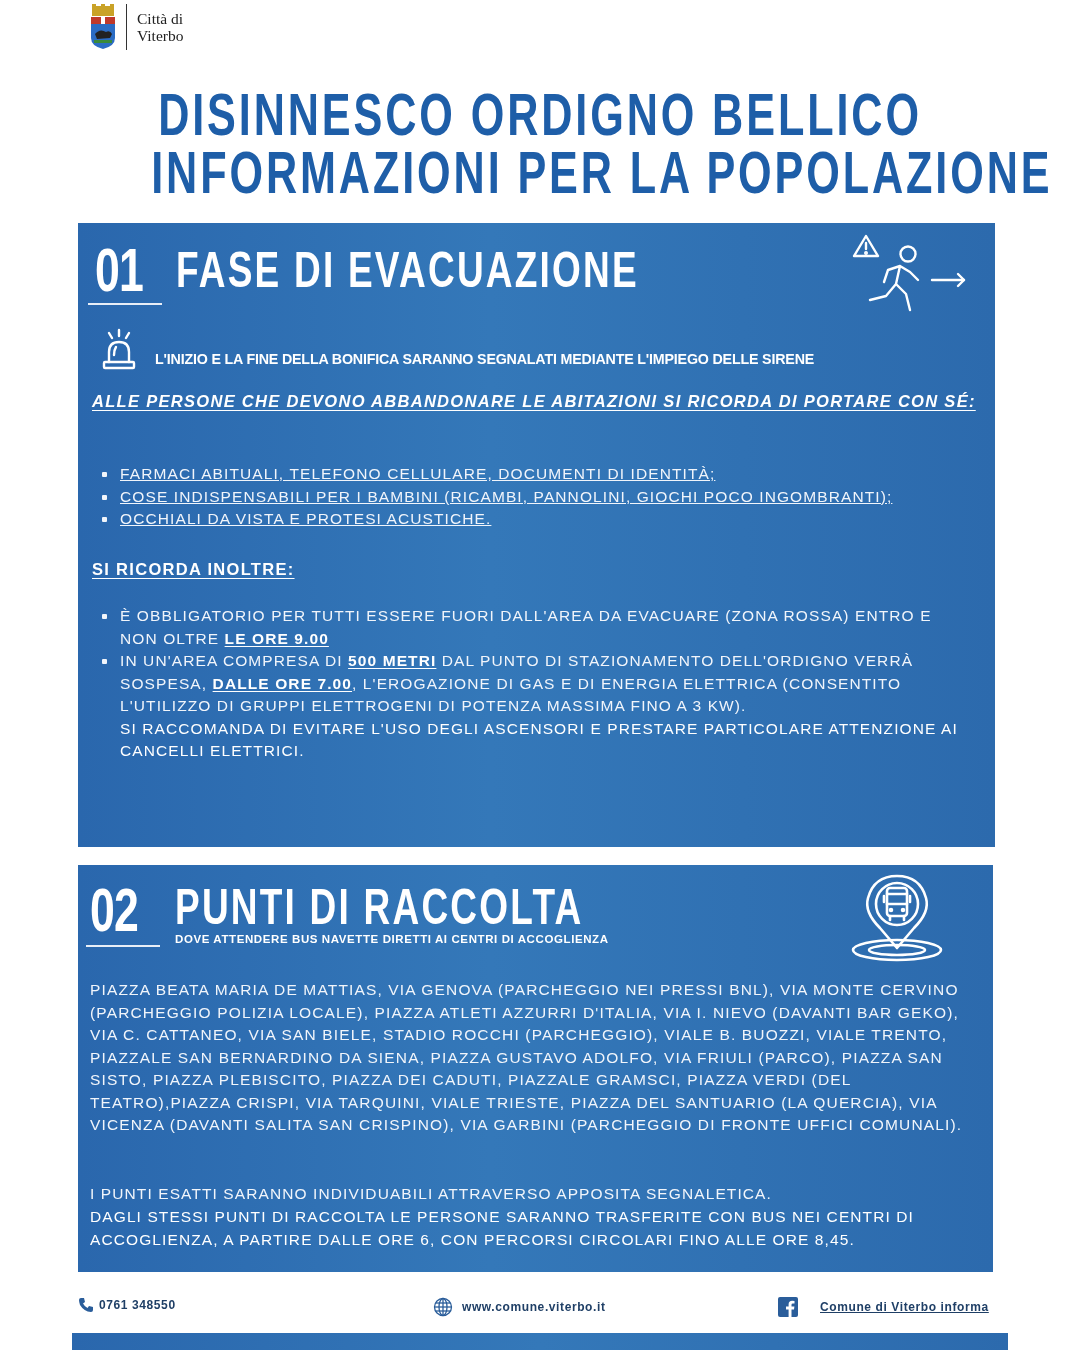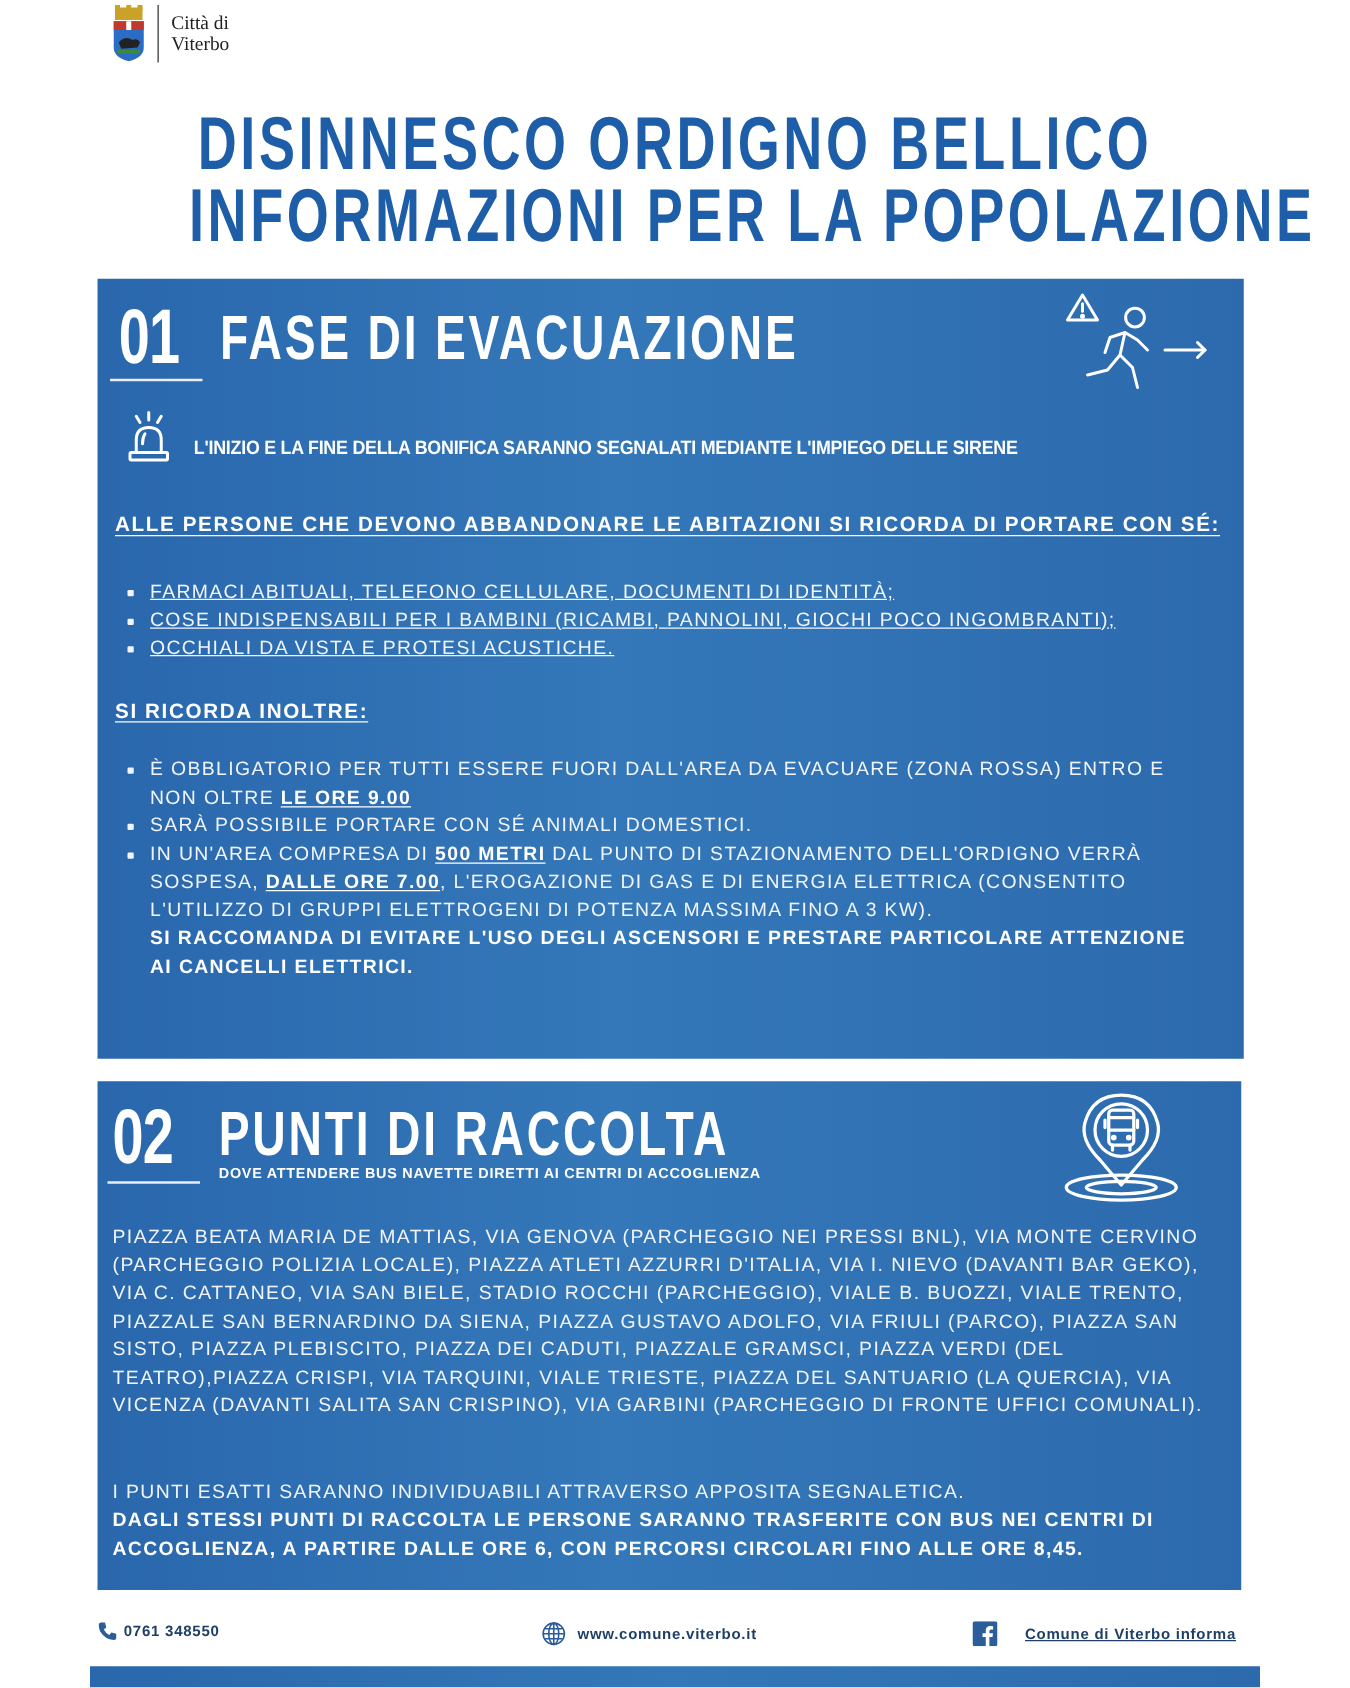--- a/index.html
+++ b/index.html
@@ -35,21 +35,21 @@
     .siren-line { position: absolute; left: 155px; top: 350px; font-weight: 700; font-size: 15.5px; color: #fff;
       white-space: nowrap; transform: scaleX(0.92); transform-origin: 0 0; letter-spacing: -0.2px; }
 
     .heading-u { position: absolute; font-weight: 700; font-size: 16.5px; line-height: 24px; color: #fff;
       text-decoration: underline; text-underline-offset: 3px; letter-spacing: 1.3px; }
 
     .body-text { position: absolute; font-size: 15.5px; line-height: 22.5px; color: #f1f5fb; letter-spacing: 1.1px; font-weight: 400; }
     .bullets { list-style: none; }
     .bullets li { position: relative; padding-left: 28px; }
     .bullets li::before { content: ""; position: absolute; left: 10px; top: 9px; width: 5px; height: 5px; background: #f1f5fb; border-radius: 1px; }
-    .b { font-weight: 700; color: #fff; }
+    .b { font-weight: 400; color: #fff; }
     .bu { font-weight: 700; color: #fff; text-decoration: underline; text-underline-offset: 2px; }
 
     
     .footer-item { position: absolute; top: 1297px; display: flex; align-items: center; color: #1f3f66; font-weight: 700; font-size: 12px; letter-spacing: 0.6px; }
     .bottom-band { position: absolute; left: 72px; top: 1333px; width: 936px; height: 17px; background: linear-gradient(90deg, #2a67ad, #3478b9, #2c6aad); }
   </style>
 </head>
 <body>
 
 <div class="logo">
@@ -94,35 +94,34 @@
 <svg class="icon-svg" style="left:100px; top:328px;" width="38" height="44" viewBox="0 0 38 44" fill="none" stroke="#fff" stroke-width="2.4" stroke-linecap="round" stroke-linejoin="round">
   <line x1="19" y1="2" x2="19" y2="8"></line>
     <line x1="9" y1="5" x2="12" y2="10"></line>
     <line x1="29" y1="5" x2="26" y2="10"></line>
   <path d="M9 34 V24 Q9 14 19 14 Q29 14 29 24 V34"></path>
   <path d="M16 19 Q14 22 14 27"></path>
   <rect x="4" y="34" width="30" height="6" rx="1"></rect>
 </svg>
 <div class="siren-line">L'INIZIO E LA FINE DELLA BONIFICA SARANNO SEGNALATI MEDIANTE L'IMPIEGO DELLE SIRENE</div>
 
-<div class="heading-u" style="left:92px; top:408px; width:890px;">ALLE PERSONE CHE DEVONO ABBANDONARE LE ABITAZIONI SI RICORDA DI PORTARE CON SÉ:</div>
+<div class="heading-u" style="left:92px; top:389px; width:890px;font-style:italic;">ALLE PERSONE CHE DEVONO ABBANDONARE LE ABITAZIONI SI RICORDA DI PORTARE CON SÉ:</div>
 
 <ul class="body-text bullets" style="left:92px; top:463px; width:890px;text-decoration:underline;">
   <li>FARMACI ABITUALI, TELEFONO CELLULARE, DOCUMENTI DI IDENTITÀ;</li>
   <li>COSE INDISPENSABILI PER I BAMBINI (RICAMBI, PANNOLINI, GIOCHI POCO INGOMBRANTI);</li>
   <li>OCCHIALI DA VISTA E PROTESI ACUSTICHE.</li>
 </ul>
 
 <div class="heading-u" style="left:92px; top:557px;">SI RICORDA INOLTRE:</div>
 
 <ul class="body-text bullets" style="left:92px; top:605px; width:870px;">
   <li>
     <span>È OBBLIGATORIO PER TUTTI ESSERE FUORI DALL'AREA DA EVACUARE (ZONA ROSSA) ENTRO E NON OLTRE </span><span class="bu">LE ORE 9.00</span>
   </li>
-  <li>SARÀ POSSIBILE PORTARE CON SÉ ANIMALI DOMESTICI.</li>
   <li>
     <span>IN UN'AREA COMPRESA DI </span><span class="bu">500 METRI</span><span> DAL PUNTO DI STAZIONAMENTO DELL'ORDIGNO VERRÀ SOSPESA, </span><span class="bu">DALLE ORE 7.00</span><span>, L'EROGAZIONE DI GAS E DI ENERGIA ELETTRICA (CONSENTITO L'UTILIZZO DI GRUPPI ELETTROGENI DI POTENZA MASSIMA FINO A 3 KW).</span>
     <div class="b">SI RACCOMANDA DI EVITARE L'USO DEGLI ASCENSORI E PRESTARE PARTICOLARE ATTENZIONE AI CANCELLI ELETTRICI.</div>
   </li>
 </ul>
 
 <div class="panel panel2"></div>
 <div class="sec-num" style="left:90px; top:880px;">02</div>
 <div class="sec-underline" style="left:86px; top:945px;"></div>
 <div class="sec-title" style="left:175px; top:882px;">PUNTI DI RACCOLTA</div>

